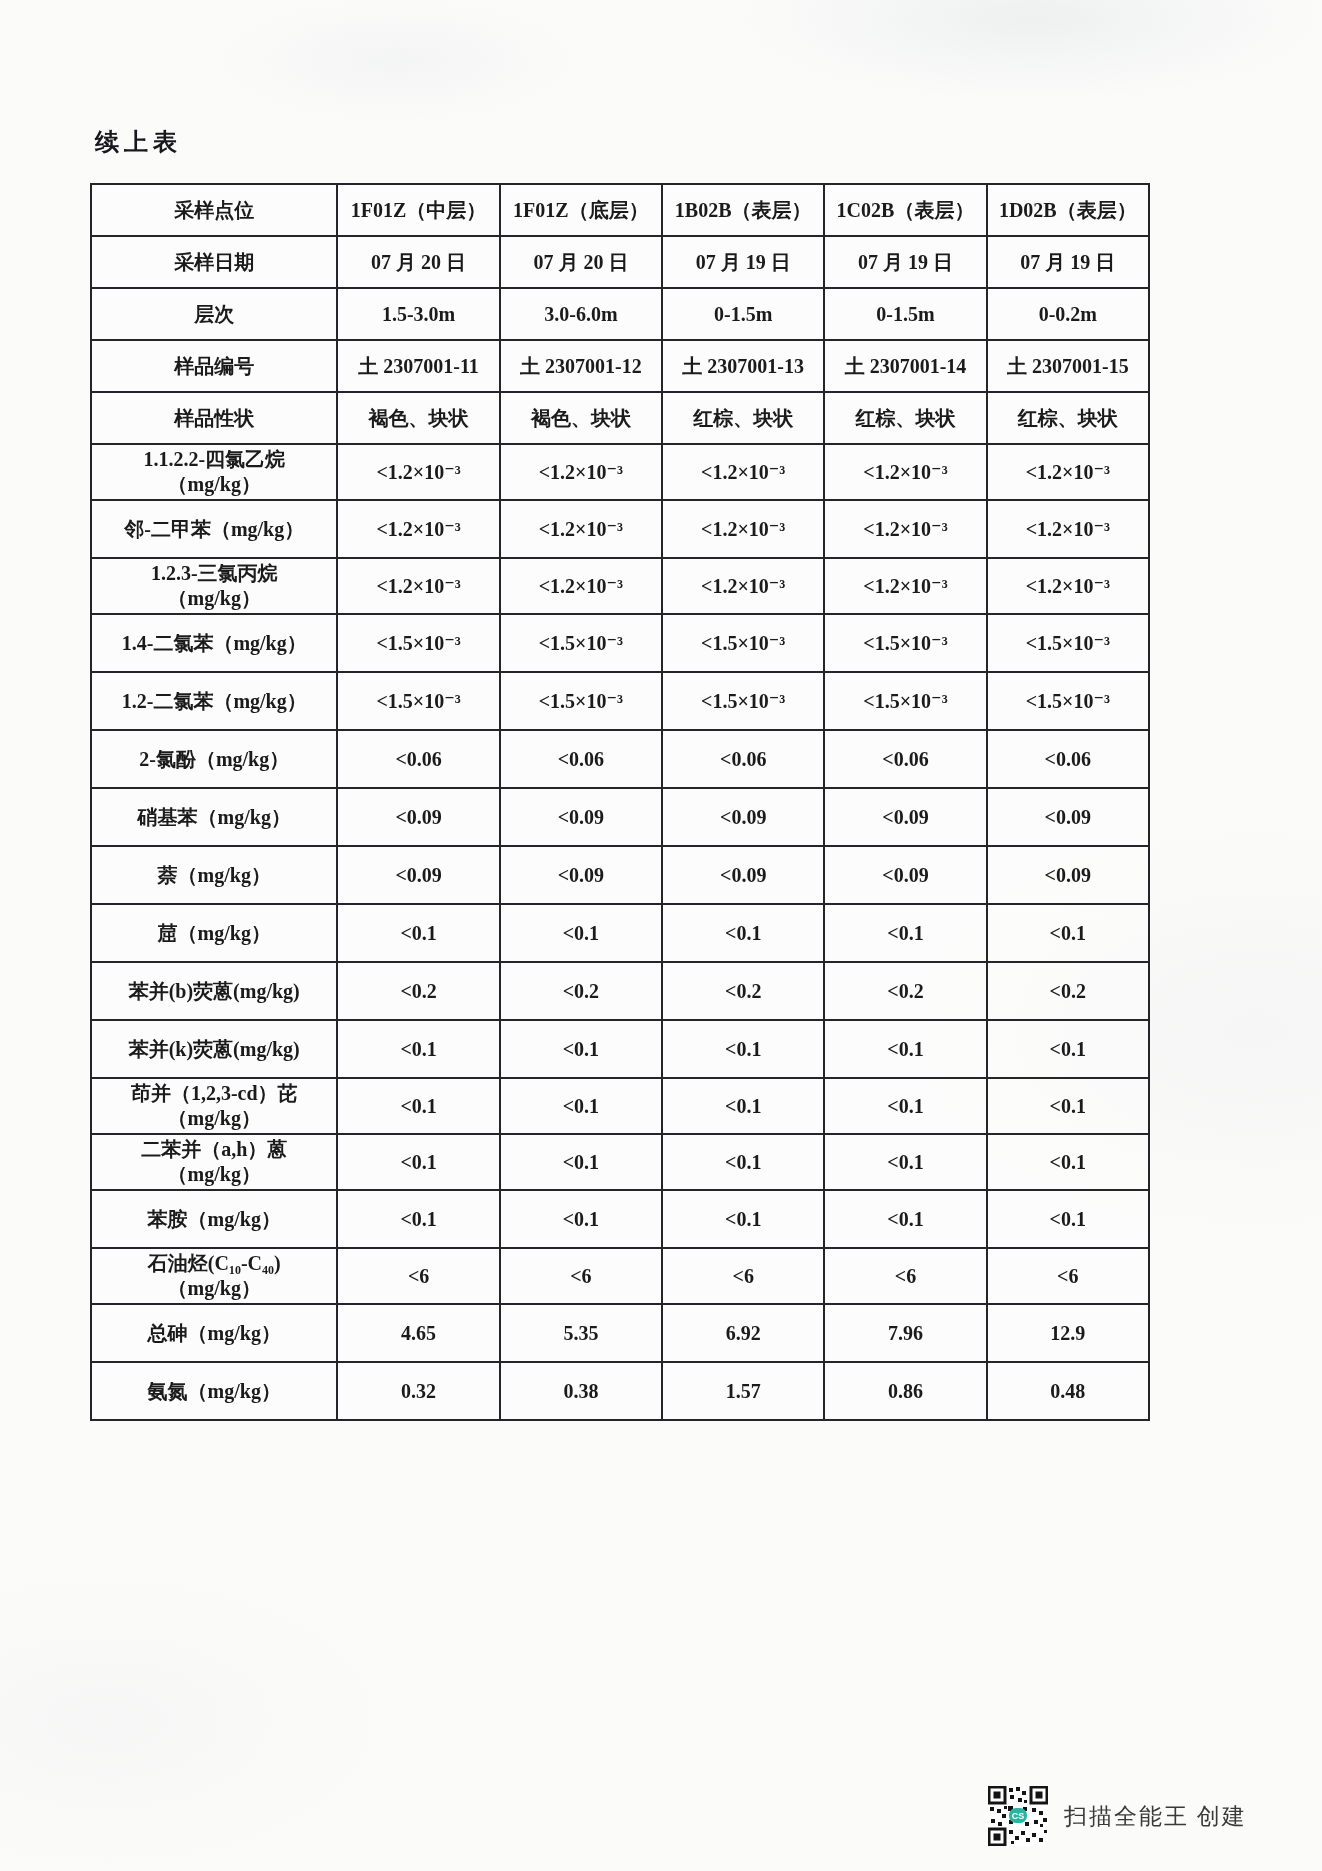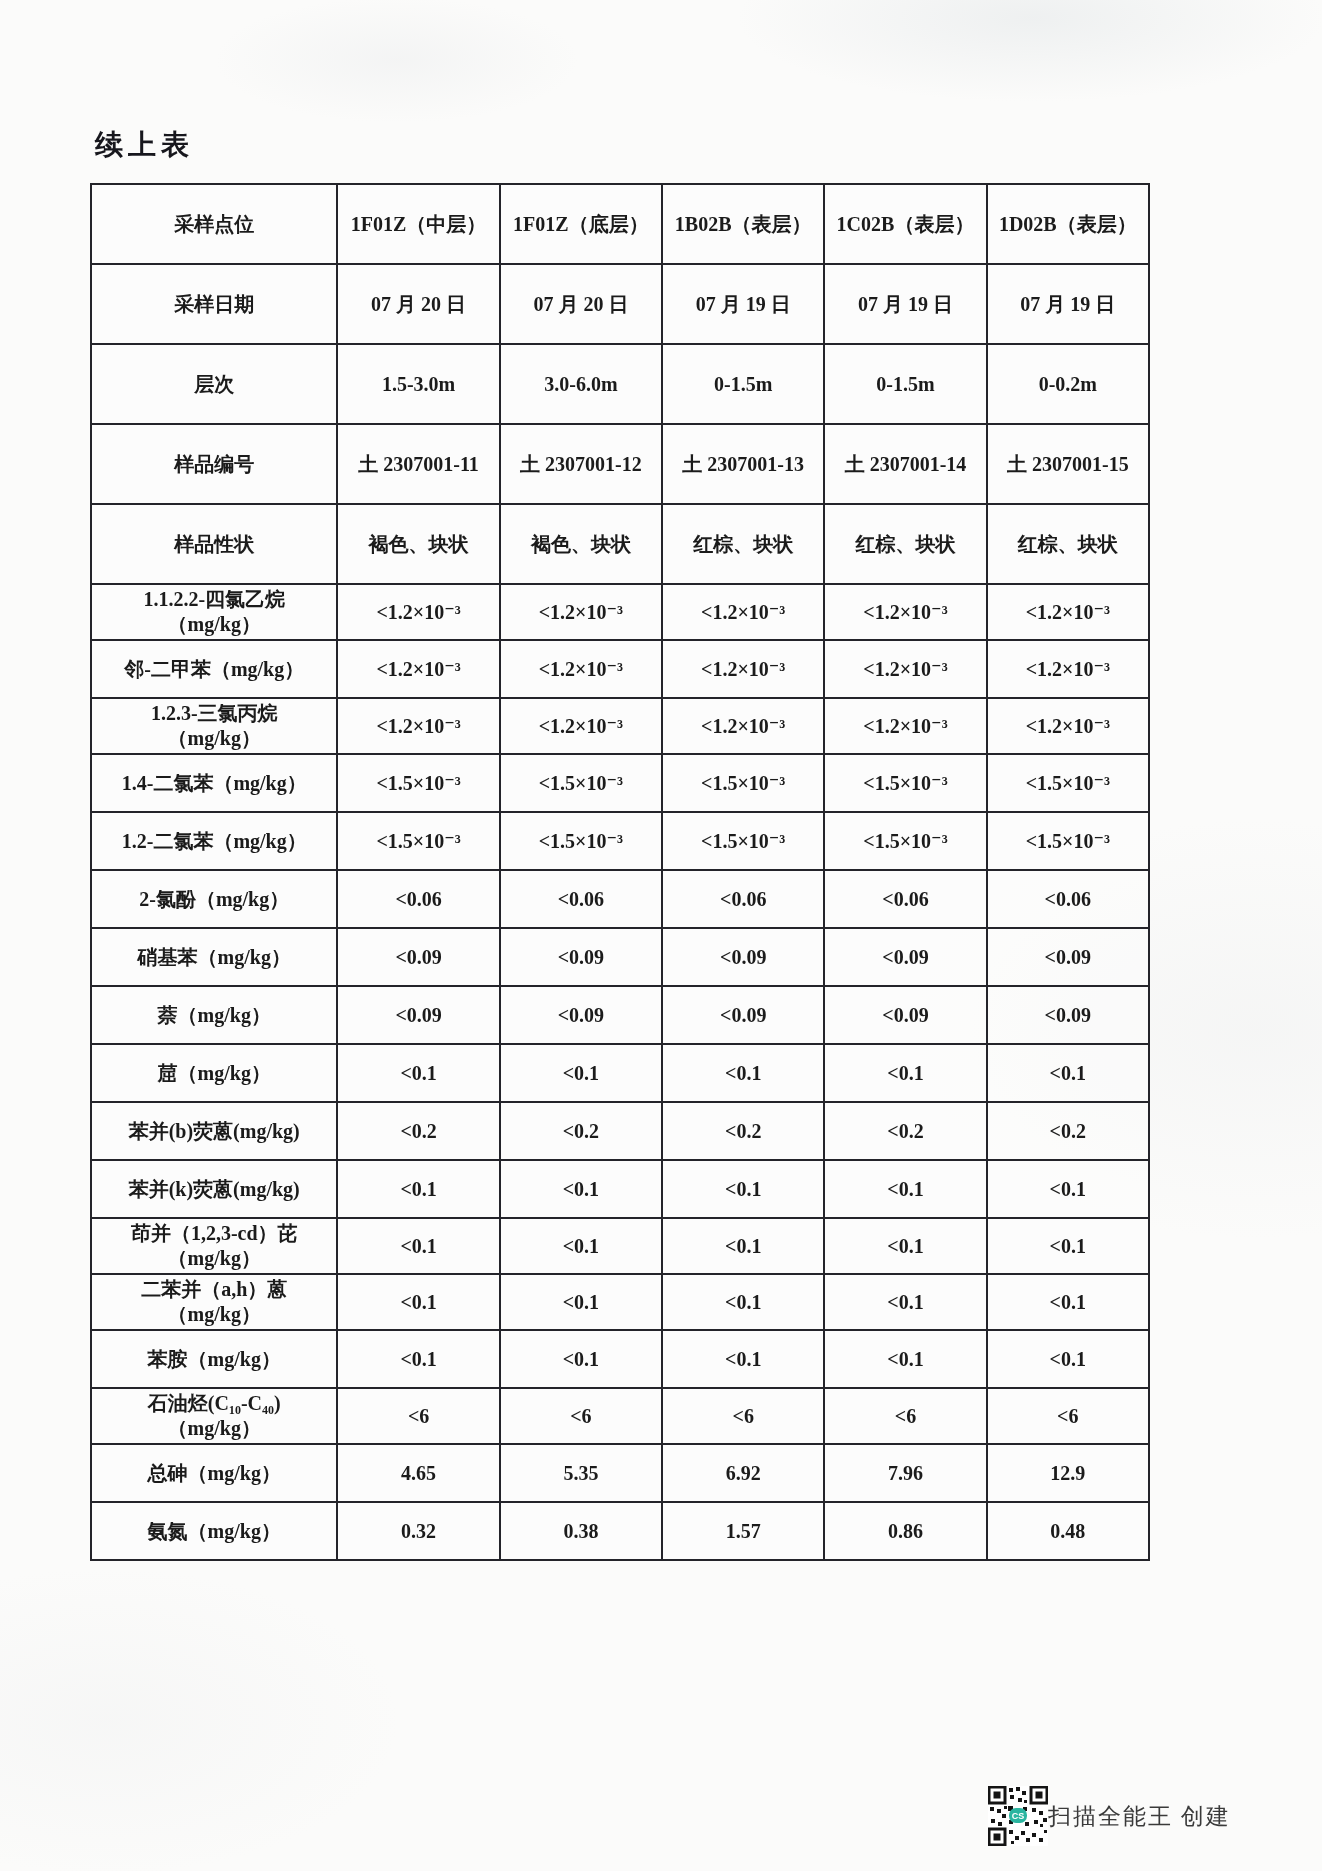--- a/index.html
+++ b/index.html
@@ -9,46 +9,46 @@
       radial-gradient(ellipse 420px 120px at 78% 18px, rgba(205,212,216,.28), rgba(205,212,216,0) 70%),
       radial-gradient(ellipse 260px 90px at 30% 60px, rgba(210,214,218,.18), rgba(210,214,218,0) 70%),
       radial-gradient(ellipse 500px 300px at 95% 55%, rgba(222,224,226,.20), rgba(222,224,226,0) 70%),
       radial-gradient(ellipse 420px 220px at 8% 92%, rgba(222,224,226,.16), rgba(222,224,226,0) 70%),
       #fbfbfa;
     font-family:"Liberation Serif","DejaVu Serif",serif;
     color:#1b1b1b;
   }
   .page-title{
     position:absolute;left:95px;top:126px;
-    font-size:28px;font-weight:800;letter-spacing:5px;color:#17171d;
+    font-size:24px;font-weight:800;letter-spacing:5px;color:#17171d;
   }
   table.report{
     position:absolute;left:90px;top:183px;width:1060px;
     border-collapse:collapse;table-layout:fixed;
     background:rgba(255,255,255,.35);
   }
   table.report col.c-label{width:246px;}
   table.report col.c-data{width:162px;}
   table.report td{
     border:2px solid #24242a;
     text-align:center;vertical-align:middle;
     padding:2px 4px;
     font-weight:700;
     font-size:20px;
     line-height:1.25;
     white-space:pre-line;
   }
-  tr.sz-header{height:80px;}
+  tr.sz-header{height:52px;}
   tr.sz-single{height:58px;}
   tr.sz-double{height:52px;}
   td.lbl{font-size:19px;}
   tr.sz-header td{font-size:20px;}
   .watermark{
     position:absolute;left:988px;top:1786px;
-    display:flex;align-items:center;
+    display:flex;align-items:center;gap:16px;
   }
   .wm-text{
     font-size:23px;color:#3a3a3a;font-weight:400;
     font-family:"Liberation Serif","DejaVu Serif",serif;
     letter-spacing:2px;white-space:nowrap;
   }
   .qr{width:60px;height:60px;display:block;}
 </style>
 </head>
 <body>

